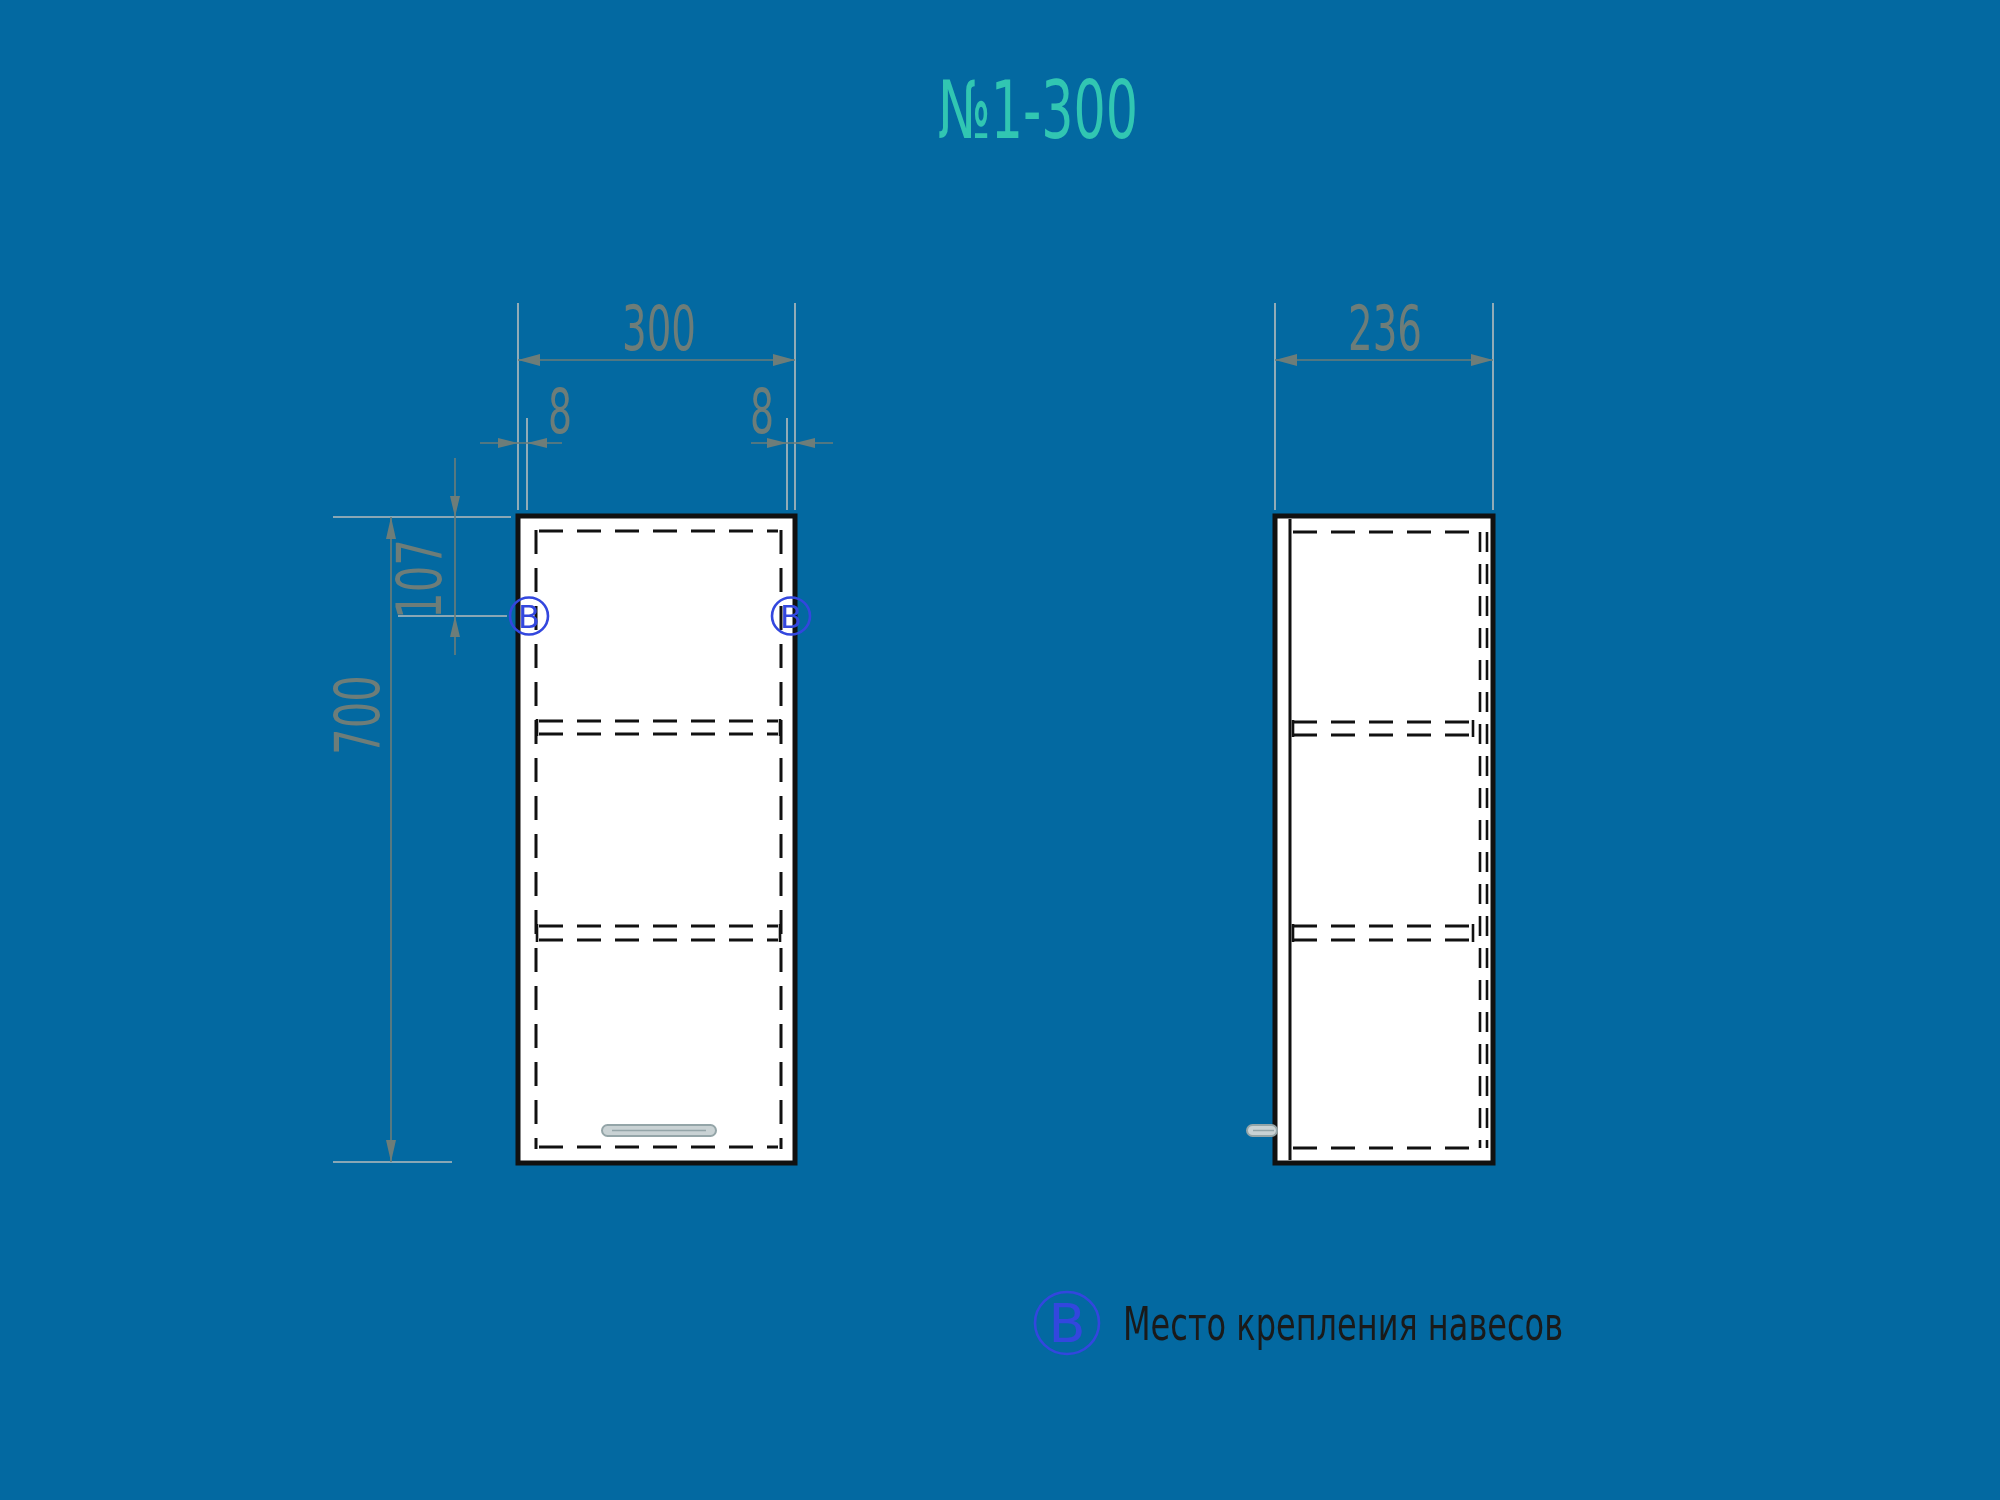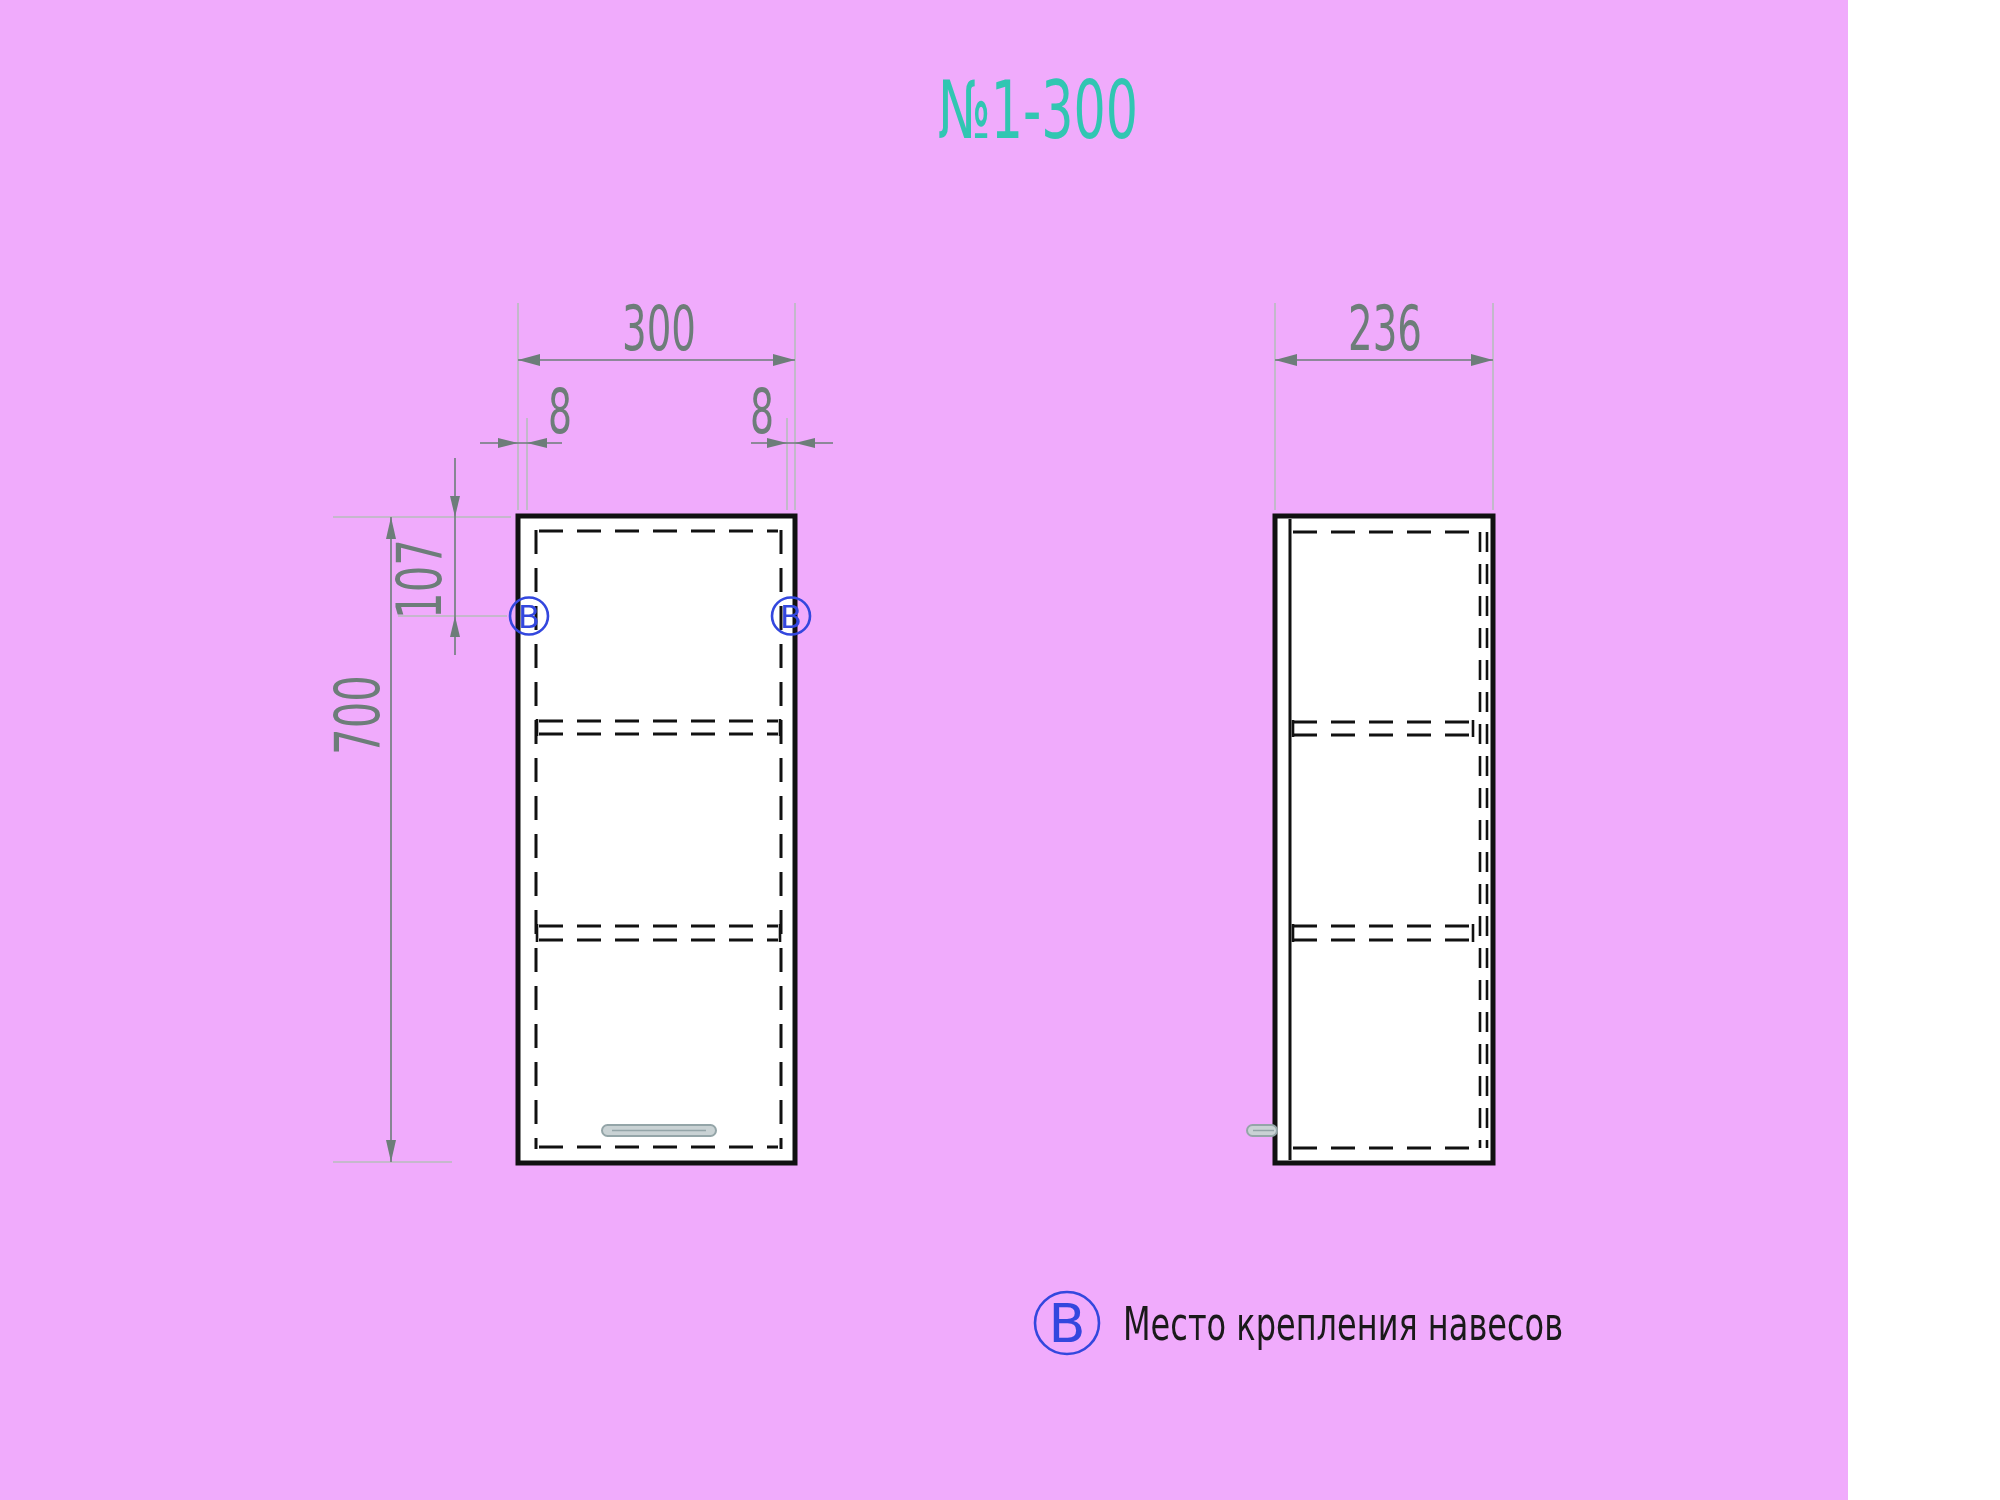--- a/index.html
+++ b/index.html
@@ -1,16 +1,16 @@
 <!DOCTYPE html>
 <html><head>
 <meta charset="utf-8">
 <style>
   html,body{margin:0;padding:0;background:#ffffff;}
-  .canvas{position:relative;width:1848px;height:1500px;background:#f0abfc;overflow:hidden;text-decoration:underline;}
+  .canvas{position:relative;width:2000px;height:1500px;background:#0369a1;overflow:hidden;text-decoration:underline;}
   svg{position:absolute;left:0;top:0;}
   svg text{font-family:"DejaVu Sans",sans-serif;}
   .dimtxt{fill:#6d7d79;}
   .exline{stroke:#b7bdbd;stroke-width:1.6;}
   .dimline{stroke:#6d7d79;stroke-width:1.6;}
   .arrow{fill:#6d7d79;stroke:none;}
   .dash3{stroke:#111111;stroke-width:3;stroke-dasharray:24 14;fill:none;}
   .dash2{stroke:#111111;stroke-width:2.6;stroke-dasharray:20 12;fill:none;}
   .tick{stroke:#111111;stroke-width:2.6;}
   .bluecirc{fill:none;stroke-width:2.6;}

